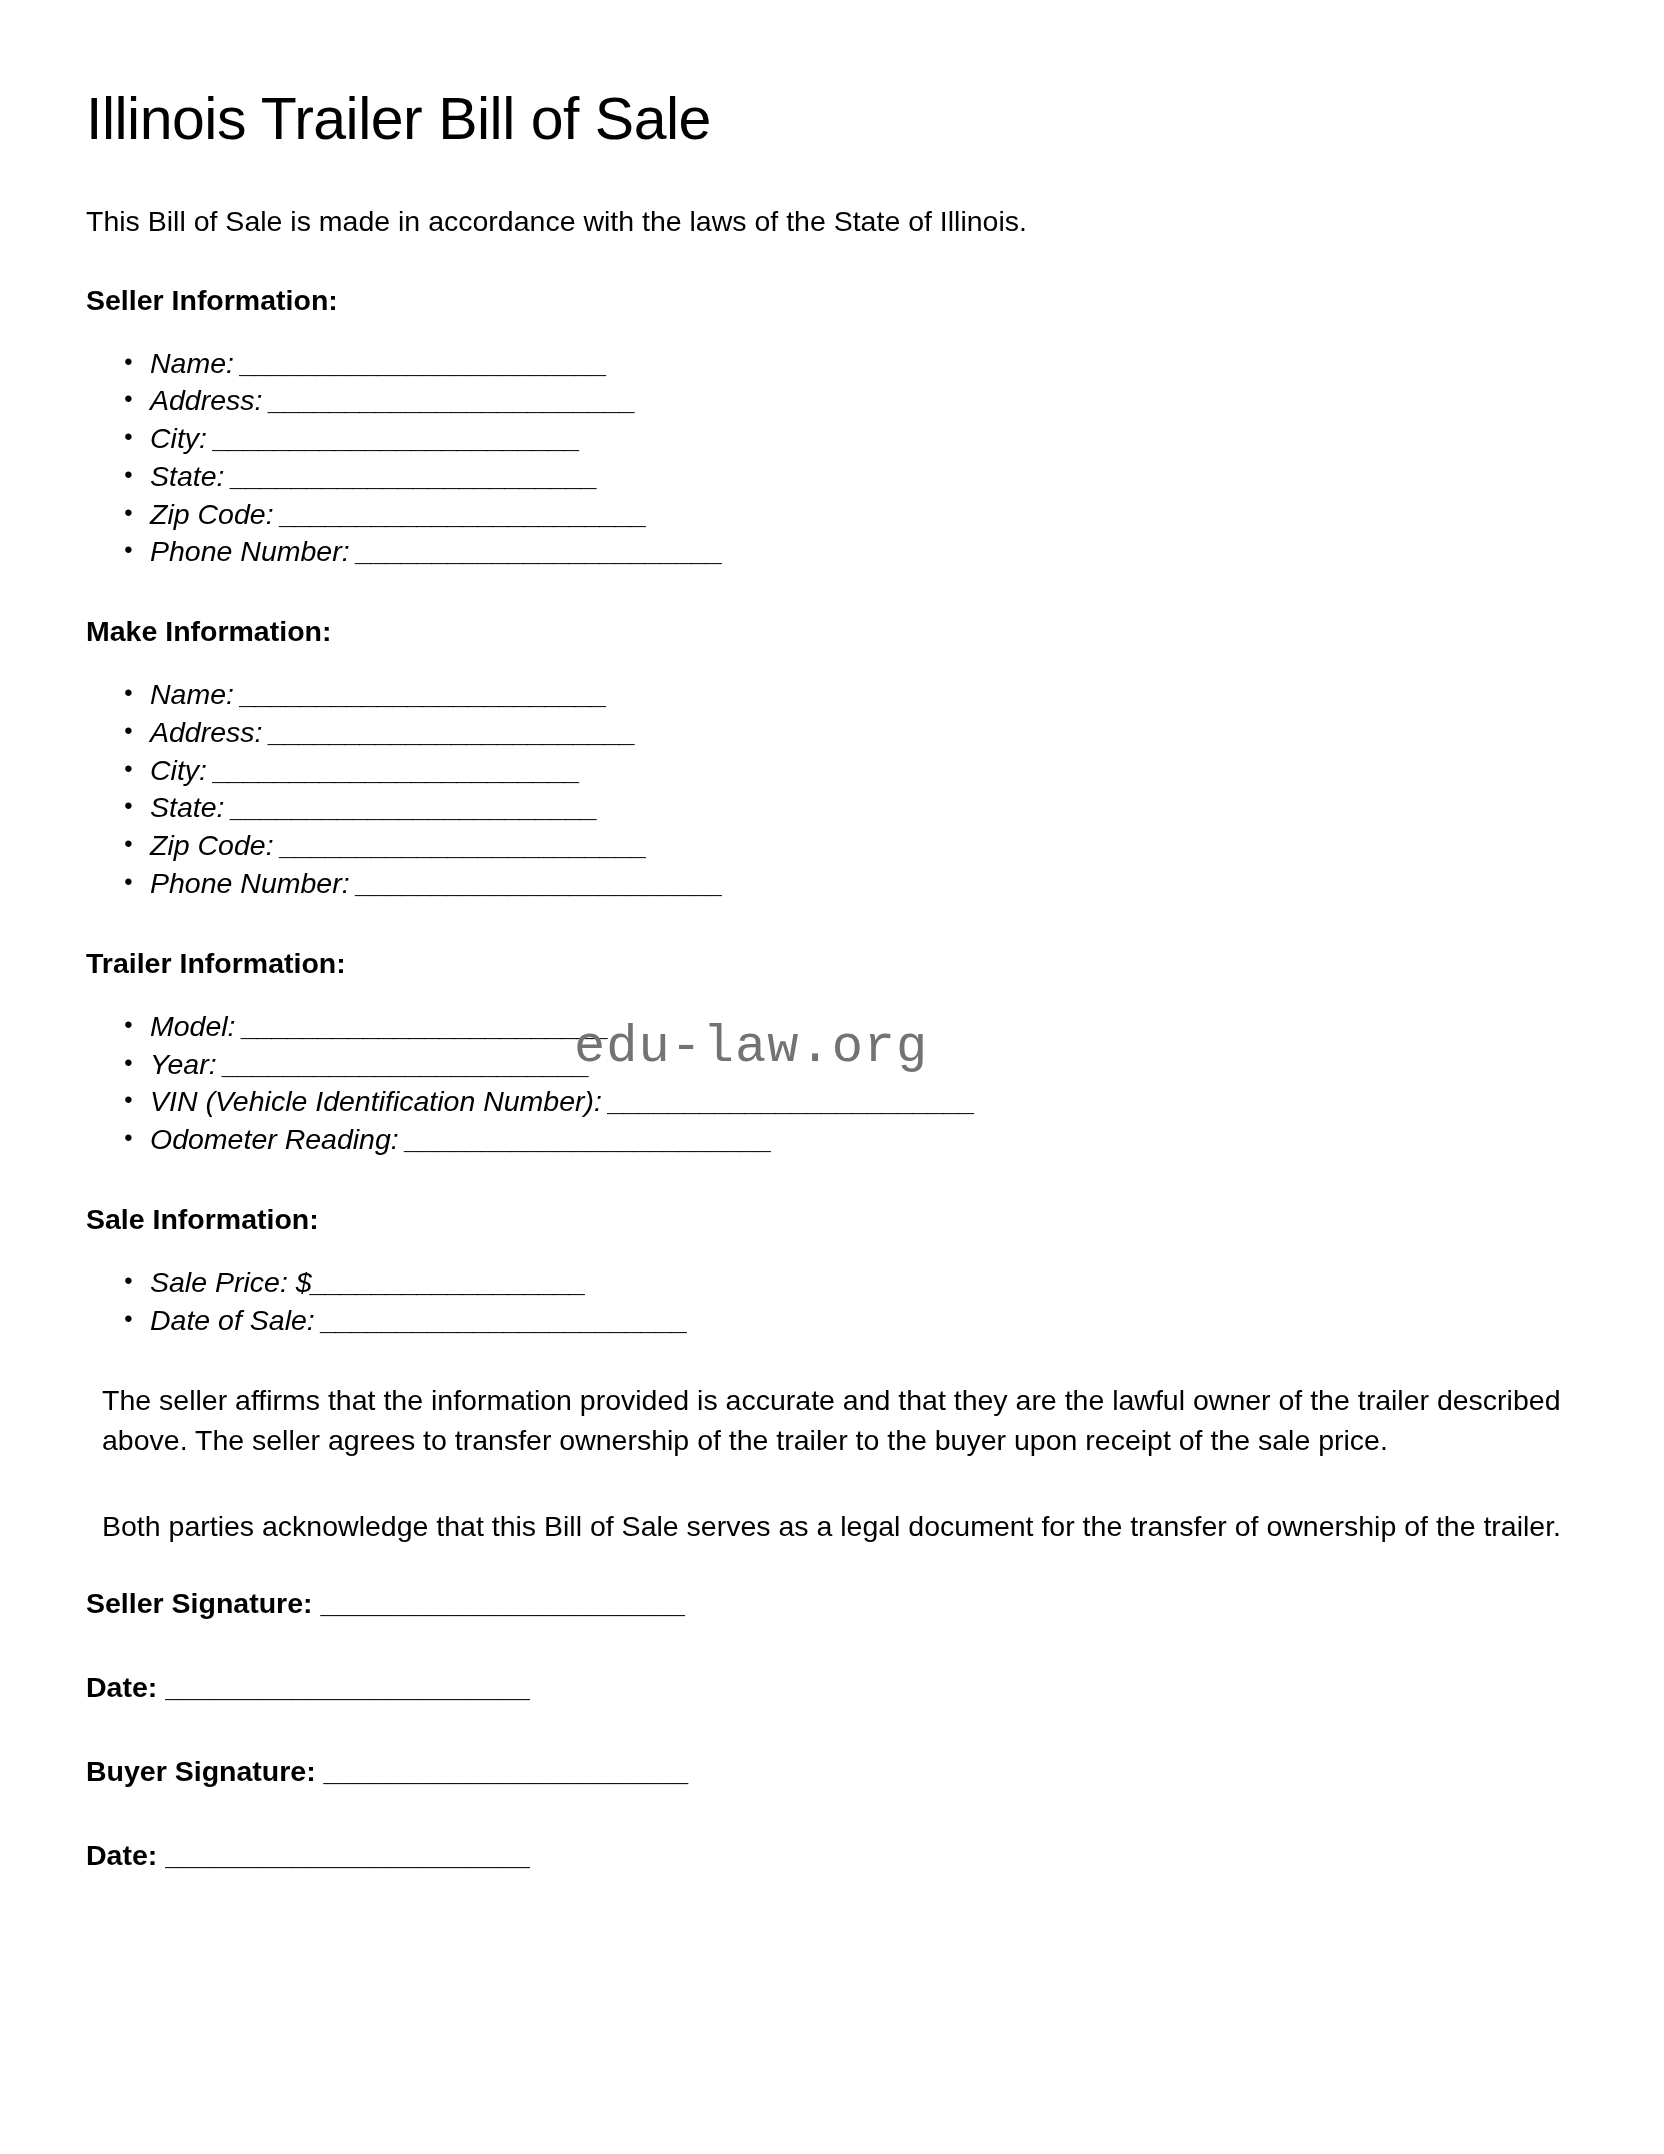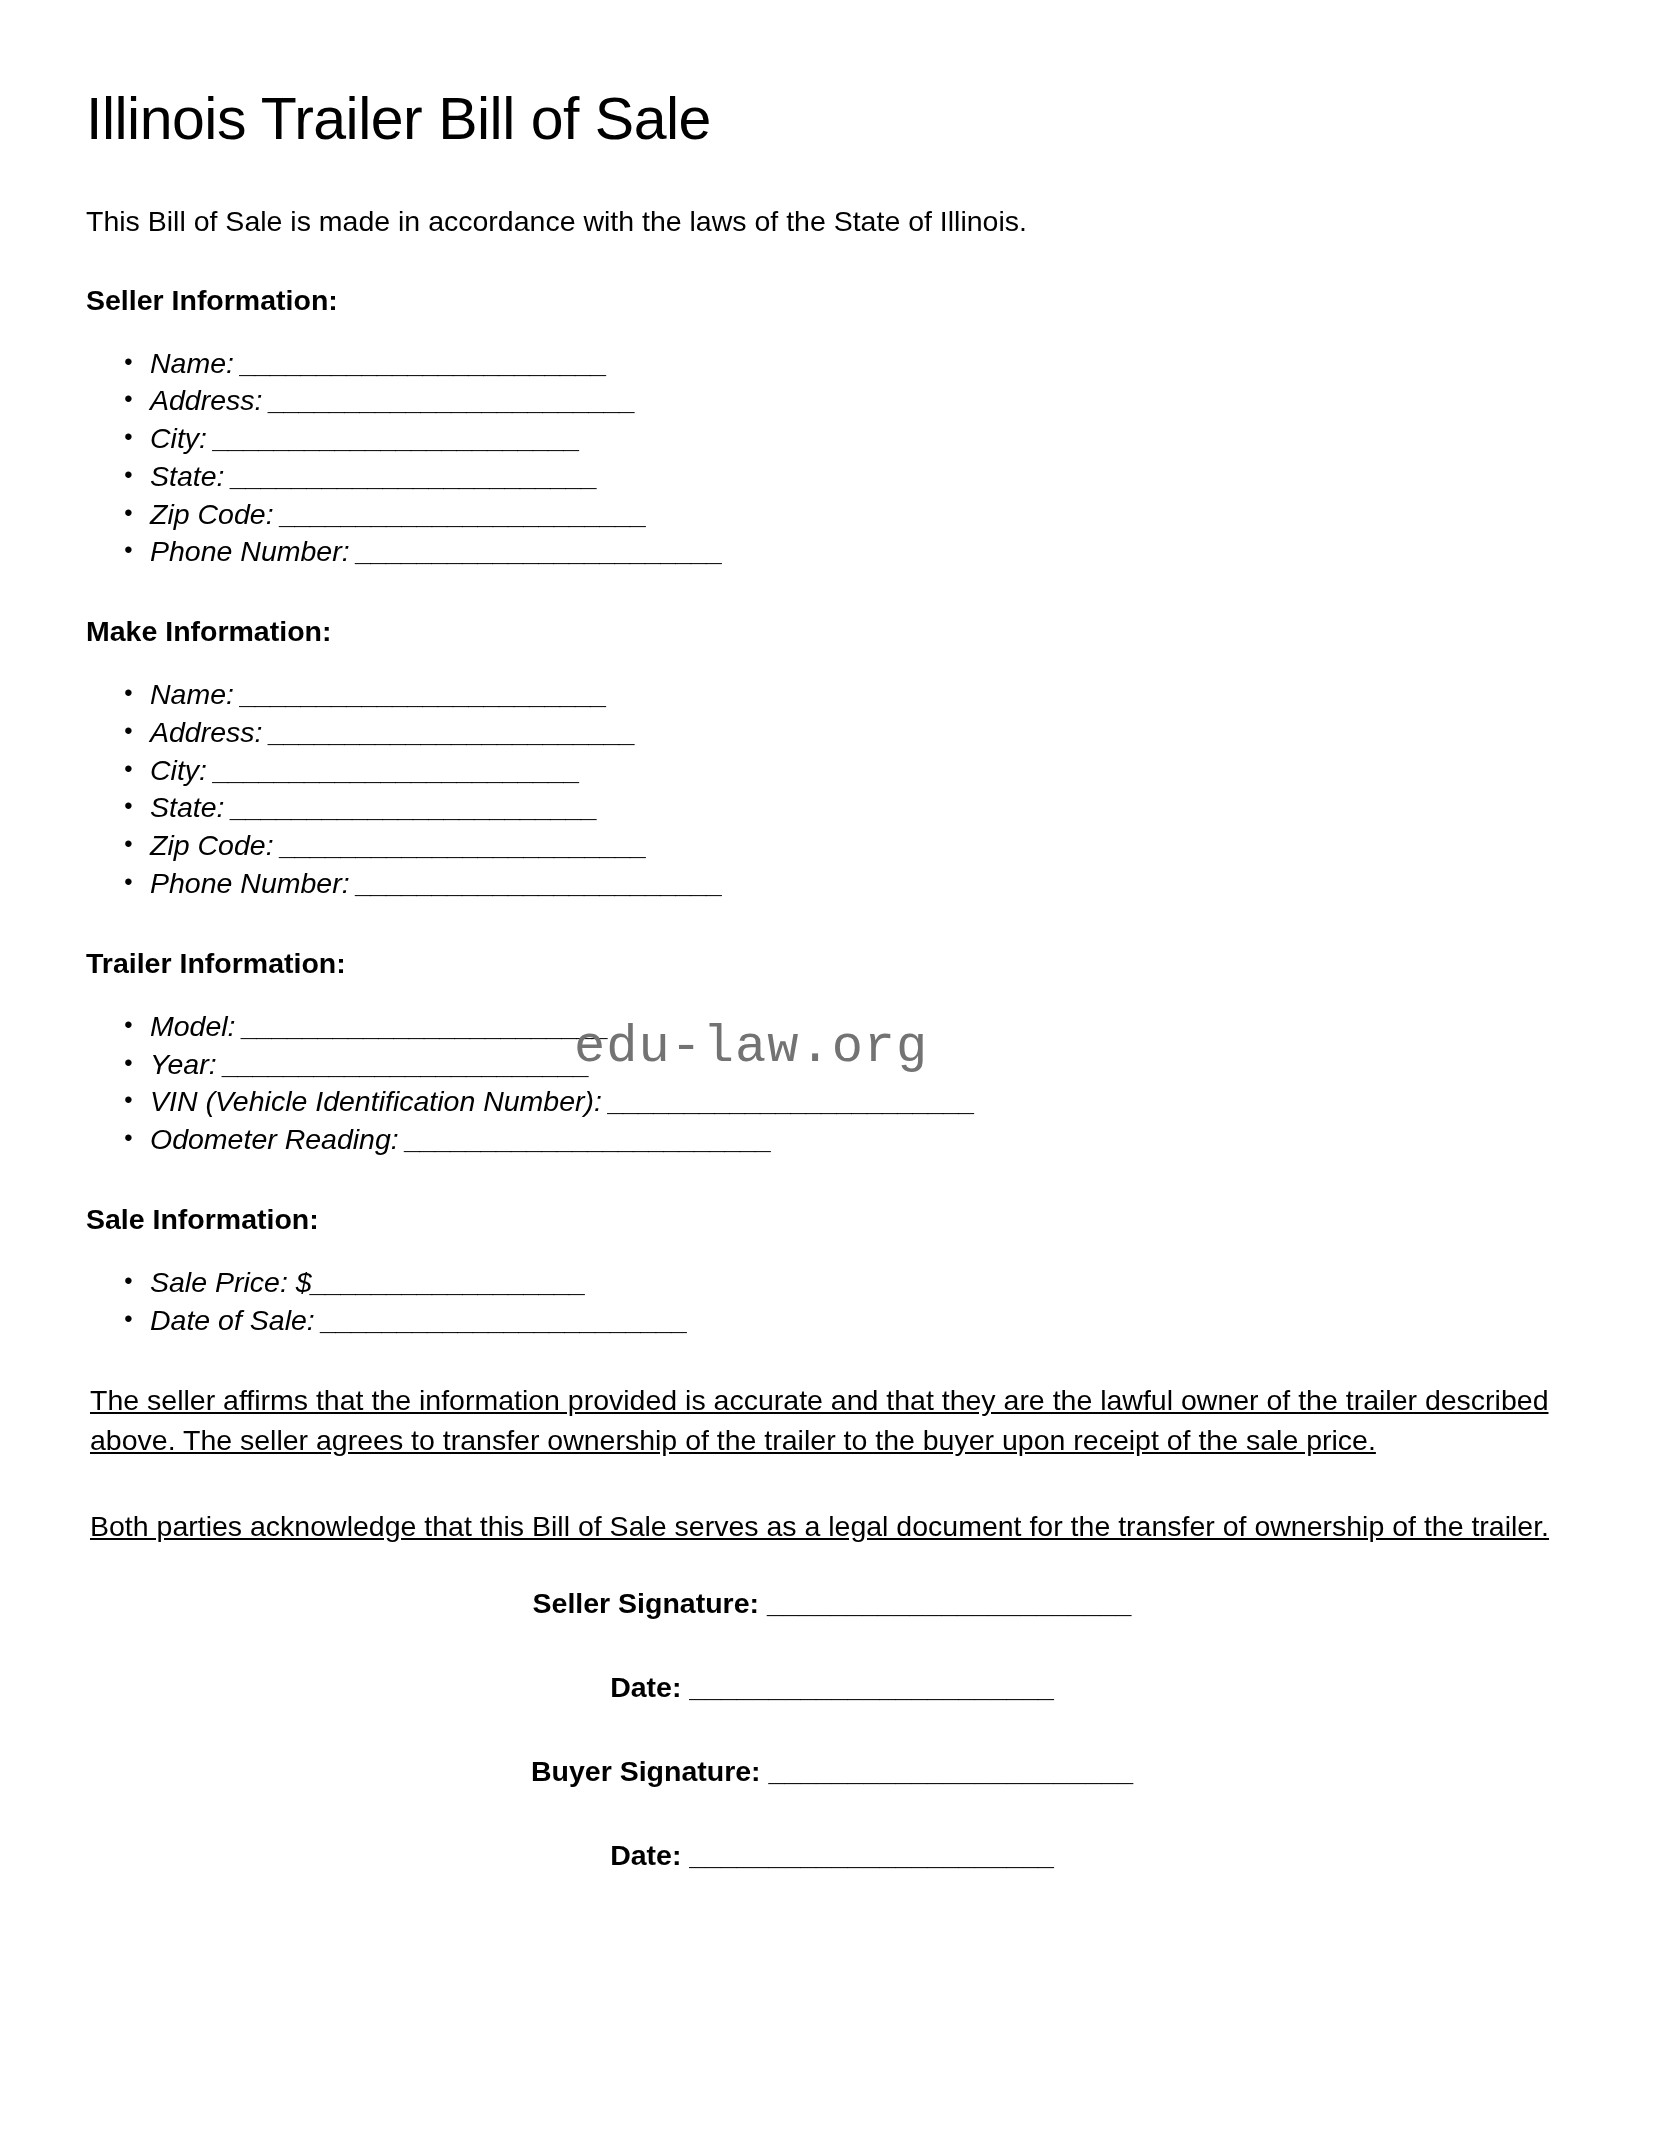--- a/index.html
+++ b/index.html
@@ -47,22 +47,21 @@
     font-stretch: condensed;
   }
   
   .intro, .body-para {
     font-size: 28.5px;
     line-height: 1.40;
     margin: 0 0 40px 0;
     max-width: 1470px;
   }
   .body-para {
-    margin: 0 0 38px 4px;
-    text-decoration: underline;
+    margin: 0 0 38px 16px;
   }
   .para-gap {
     margin-top: 46px;
   }
   
   .section-heading {
     font-size: 28.5px;
     font-weight: bold;
     margin: 0 0 26px 0;
     line-height: 1.3;
@@ -98,21 +97,20 @@
     font-weight: bold;
     margin: 0 0 47px 0;
     line-height: 1.3;
     white-space: nowrap;
   }
   .sig-line:last-child {
     margin-bottom: 0;
   }
   .sig-block {
     margin-top: 10px;
-    text-align: center;
   }
 </style>
 </head>
 <body>
 
 <div class="page">
 
   <div class="watermark">edu-law.org</div>
 
   <h1 class="doc-title">Illinois Trailer Bill of Sale</h1>

